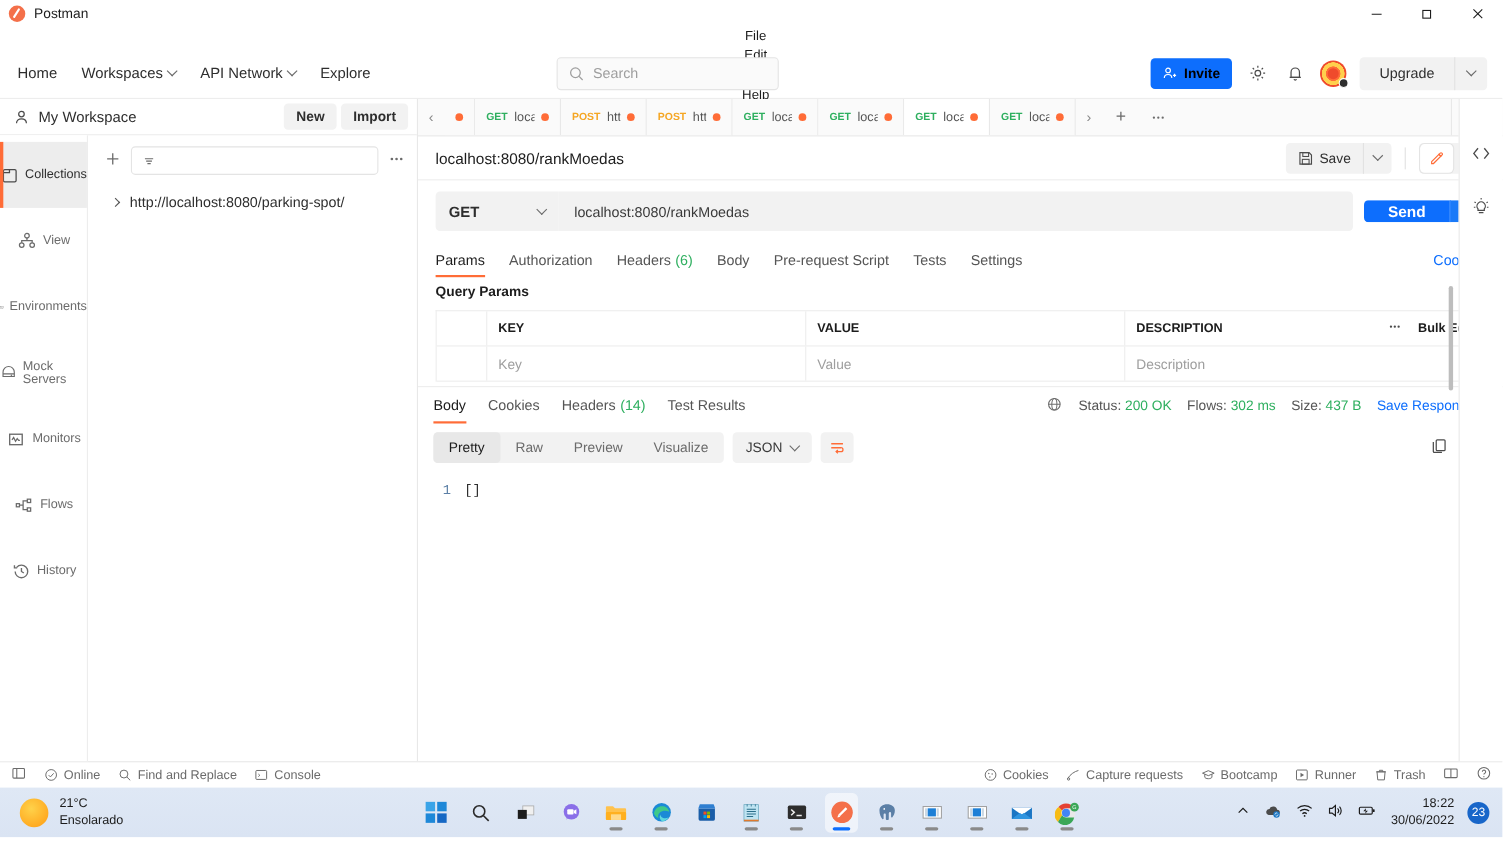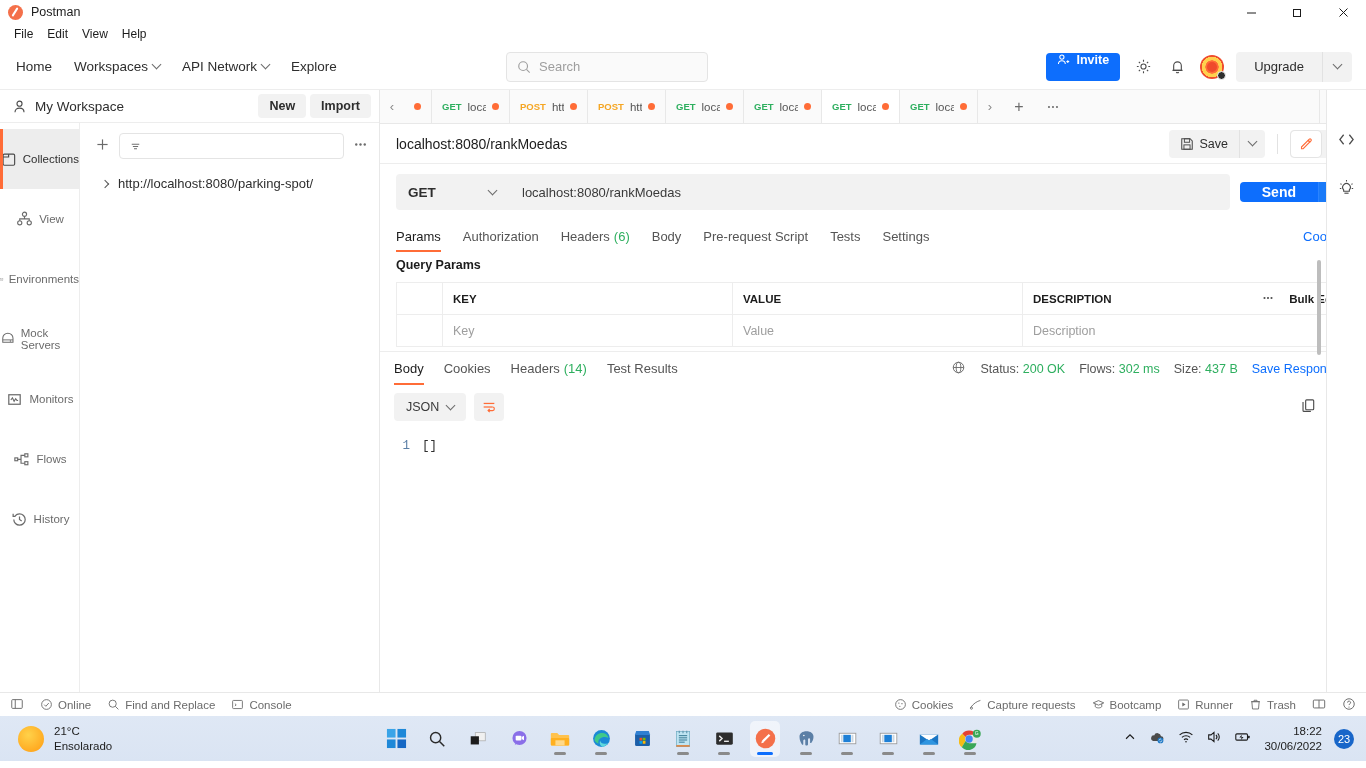--- a/index.html
+++ b/index.html
@@ -28,21 +28,21 @@
     transform: rotate(32deg); border-radius: 1px;
   }
   .titlebar-title { margin-left: 8px; font-size: 12.5px; color: #1c1c1c; }
   .win-controls { margin-left: auto; display: flex; height: 24px; }
   .win-btn {
     width: 46px; height: 24px; display: flex; align-items: center;
     justify-content: center; font-size: 12px; color: #1c1c1c;
   }
 
   
-  .menubar { height: 20px; display: flex; align-items: center; padding-left: 8px; gap: 2px; }
+  .menubar { height: 20px; display: flex; align-items: center; padding-left: 8px; gap: 2px; flex-direction: column; }
   .menubar span {
     font-size: 12px; color: #1c1c1c; padding: 1px 6px; border-radius: 2px;
   }
 
   
   .topnav {
     height: 46px; display: flex; align-items: center;
     padding: 0 14px 0 16px; border-bottom: 1px solid #ededed; background: #fff;
   }
   .nav-links { display: flex; align-items: center; gap: 22px; }
@@ -55,22 +55,22 @@
     transform: rotate(45deg); position: relative; top: -2px;
   }
   .searchbox {
     width: 202px; height: 30px; margin: 0 auto;
     border: 1px solid #e4e4e4; border-radius: 4px; background: #fafafa;
     display: flex; align-items: center; padding: 0 10px; gap: 8px;
   }
   .search-ph { color: #9e9e9e; font-size: 13px; }
   .topnav-right { display: flex; align-items: center; gap: 12px; margin-left: auto; }
   .invite-btn {
-    background: #0d6efd; color: #ffffff; height: 28px; border-radius: 4px;
-    display: flex; gap: 6px; padding: 0 11px;
+    background: #0d6efd; color: #000000; height: 28px; border-radius: 4px;
+    display: flex; align-items: center; gap: 6px; padding: 0 11px;
     font-size: 12.5px; font-weight: bold;
   }
   .icon-btn { width: 22px; height: 22px; display: flex; align-items: center; justify-content: center; }
   .upgrade-grp { display: flex; align-items: center; background: #f2f2f2; border-radius: 4px; height: 30px; }
   .upgrade-btn { padding: 0 18px; font-size: 13px; color: #2e2e2e; line-height: 30px; }
   .upgrade-caret {
     width: 30px; height: 30px; display: flex; align-items: center;
     justify-content: center; border-left: 1px solid #e2e2e2;
   }
   .avatar-ring {
@@ -688,20 +688,26 @@
             <span class="green">437 B</span>
           </span>
           <span class="save-resp">
             <span>Save Response</span>
             <span class="chev" style="border-color:#0d6efd"></span>
           </span>
         </div>
       </div>
 
       <div class="resp-toolbar">
+        <div class="seg">
+          <div class="seg-item active">Pretty</div>
+          <div class="seg-item">Raw</div>
+          <div class="seg-item">Preview</div>
+          <div class="seg-item">Visualize</div>
+        </div>
         <div class="json-sel">
           <span>JSON</span>
           <span class="chev"></span>
         </div>
         <div class="wrap-btn">
           <svg width="16" height="16" viewBox="0 0 18 18">
             <line x1="3" y1="5" x2="15" y2="5" stroke="#ff6c37" stroke-width="1.4"></line>
             <line x1="3" y1="9" x2="13" y2="9" stroke="#ff6c37" stroke-width="1.4"></line>
             <path d="M13 9a2 2 0 010 4H8" fill="none" stroke="#ff6c37" stroke-width="1.3"></path>
             <path d="M9.8 11.3L8 13l1.8 1.7" fill="none" stroke="#ff6c37" stroke-width="1.3"></path>

